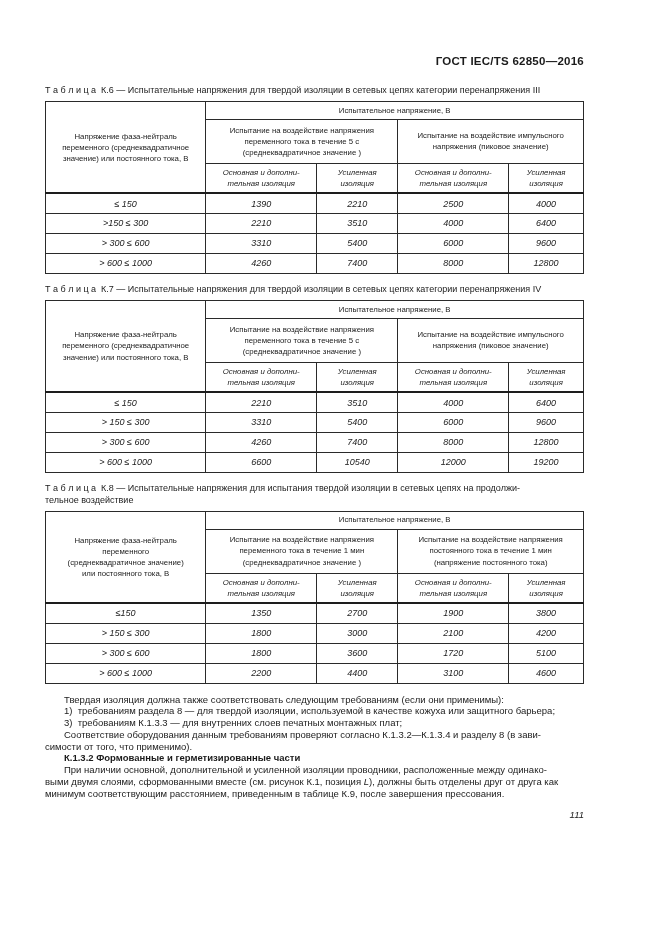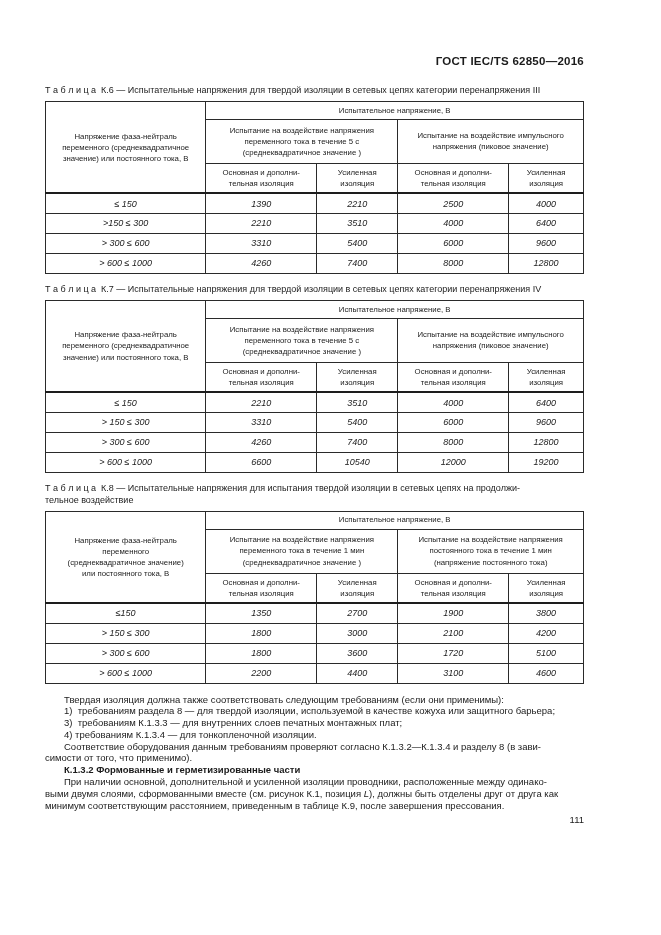--- a/index.html
+++ b/index.html
@@ -22,31 +22,31 @@
   }
   .gost-table th, .gost-table td {
     border:1px solid #2a2a2a; text-align:center; vertical-align:middle;
   }
   .gost-table th {
     font-weight:400; font-size:7.8px; line-height:1.42;
     white-space:pre-line; padding:2px 2px;
   }
   tr.hr1 th { height:18px; }
   tr.hr2 th { height:44px; }
-  tr.hr3 th { height:30px; }
+  tr.hr3 th { height:30px;font-style:italic; }
   .gost-table td { font-size:9px; height:20px; padding:1px 2px;font-style:italic; }
   .gost-table tbody tr:first-child td { border-top:2.5px solid #1d1d1d; }
   col.c1{width:29.8%;} col.c2{width:20.6%;} col.c3{width:15.1%;}
   col.c4{width:20.6%;} col.c5{width:13.9%;}
   .body-text { margin-top:5px; font-size:9.5px; line-height:11.8px; }
   .para { margin:0; }
   .indent { text-indent:19px; }
   .preline { white-space:pre-line; }
   .bold { font-weight:700; }
-  .page-number { text-align:right; font-size:9.5px; margin-top:3px; }
+  .page-number { text-align:right; font-size:9.5px; margin-top:9px;font-style:italic; }
 </style>
 </head>
 <body>
 
 <div class="page">
 
   <div class="doc-header">ГОСТ IEC/TS 62850—2016</div>
 
   <p class="tbl-title">Т а б л и ц а&nbsp;&nbsp;К.6 — Испытательные напряжения для твердой изоляции в сетевых цепях категории перенапряжения III</p>
   <table class="gost-table">
@@ -246,21 +246,20 @@
         <td>3100</td>
         <td>4600</td>
       </tr>
     </tbody>
   </table>
 
   <div class="body-text">
     <p class="para indent">Твердая изоляция должна также соответствовать следующим требованиям (если они применимы):</p>
     <p class="para indent">1)&nbsp; требованиям раздела 8 — для твердой изоляции, используемой в качестве кожуха или защитного барьера;</p>
     <p class="para indent">3)&nbsp; требованиям К.1.3.3 — для внутренних слоев печатных монтажных плат;</p>
-    <p class="para indent">4) требованиям К.1.3.4 — для тонкопленочной изоляции.</p>
     <p class="para indent preline">Соответствие оборудования данным требованиям проверяют согласно К.1.3.2—К.1.3.4 и разделу 8 (в зави-
 симости от того, что применимо).</p>
     <p class="para indent bold">К.1.3.2 Формованные и герметизированные части</p>
     <p class="para indent preline"><span>При наличии основной, дополнительной и усиленной изоляции проводники, расположенные между одинако-
 выми двумя слоями, сформованными вместе (см. рисунок К.1, позиция </span><i>L</i><span>), должны быть отделены друг от друга как
 минимум соответствующим расстоянием, приведенным в таблице К.9, после завершения прессования.</span></p>
   </div>
 
   <div class="page-number">111</div>
 

